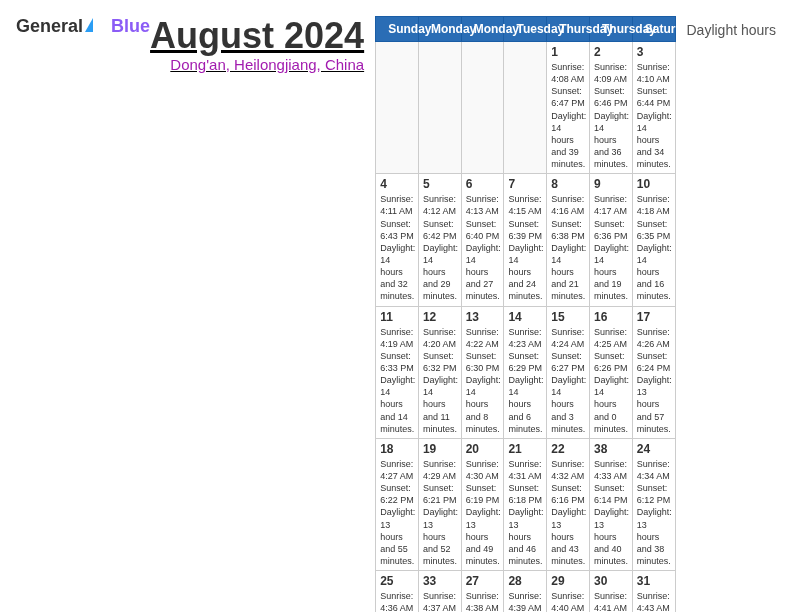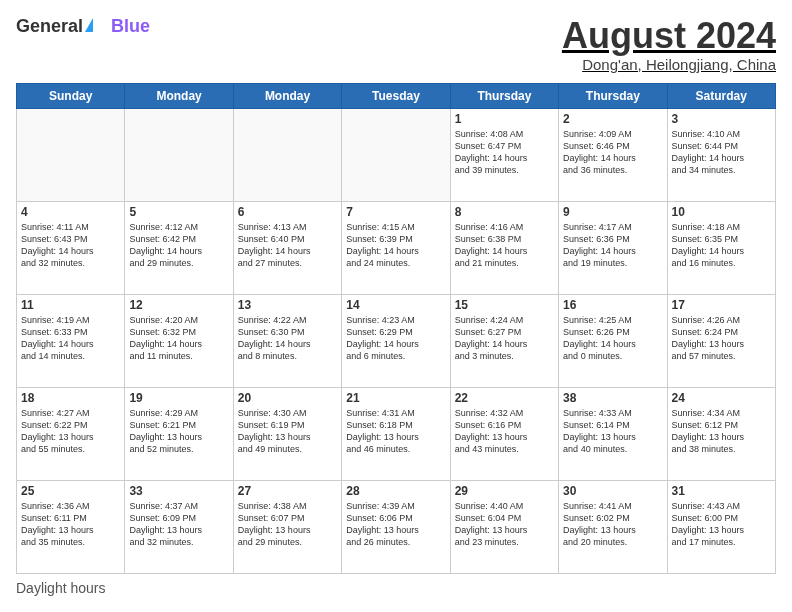--- a/index.html
+++ b/index.html
@@ -8,21 +8,21 @@
       background: #fff;
       width: 792px;
       height: 612px;
       overflow: hidden;
     }
     .page {
       width: 792px;
       height: 612px;
       padding: 16px;
       display: flex;
-      flex-direction: column;
+      gap: 11px;
     }
     .header {
       display: flex;
       justify-content: space-between;
       align-items: flex-start;
       margin-bottom: 10px;
     }
     .logo {
       display: flex;
       flex-direction: column;
@@ -56,35 +56,35 @@
       text-decoration: underline;
     }
     .month-year {
       font-size: 36px;
       font-weight: bold;
       color: #333;
       line-height: 1.1;
     }
     .location {
       font-size: 15px;
-      color: #404040;
+      color: #a21caf;
     }
     .calendar {
       flex: 1;
       border: 1px solid #ccc;
       border-collapse: collapse;
       width: 100%;
       table-layout: fixed;
     }
     .calendar th {
       background-color: #2a6db5;
       color: #fff;
       font-size: 12px;
       font-weight: bold;
-      padding: 5px 4px;
+      padding: 5px 12px;
       text-align: center;
       border: 1px solid #1a5da5;
     }
     .calendar td {
       border: 1px solid #ccc;
       vertical-align: top;
       padding: 3px 4px;
       font-size: 9.5px;
       color: #333;
       background: #fff;

